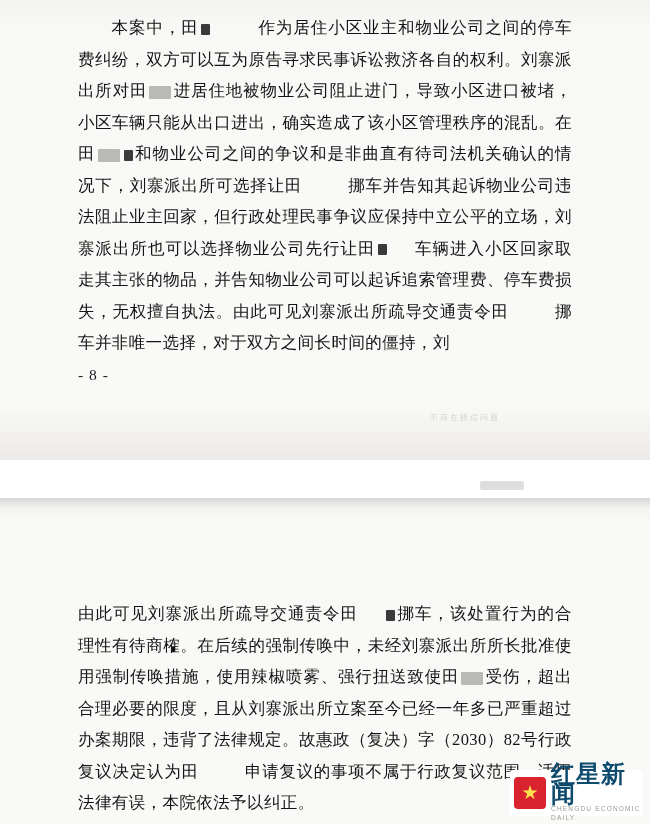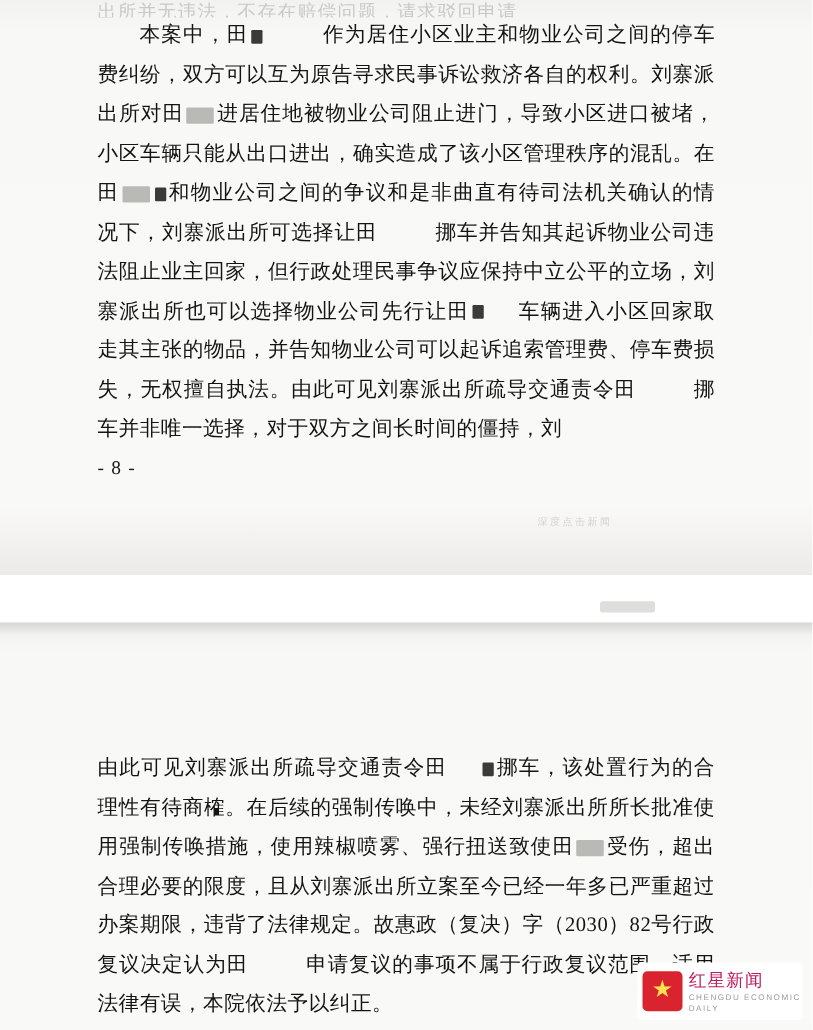--- a/index.html
+++ b/index.html
@@ -143,46 +143,45 @@
     line-height: 1;
   }
   .logo-text {
     margin-left: 5px;
     display: flex;
     flex-direction: column;
     justify-content: center;
   }
   .logo-cn {
     font-family: "Liberation Sans", sans-serif;
-    font-size: 14px;
-    font-weight: normal;
-    color: #be185d;
+    font-size: 24px;
+    font-weight: bold;
+    color: #0c4a6e;
     letter-spacing: 1px;
     line-height: 20px;
   }
   .logo-en {
     font-family: "Liberation Sans", sans-serif;
     font-size: 6.5px;
     color: #9a9a9a;
     letter-spacing: 1.2px;
     line-height: 9px;
   }
 </style>
 </head>
 <body>
 
 <div class="page page-one">
-  <div class="ghost-line">出所并无违法，不存在赔偿问题，请求驳回申请</div>
 
   <div class="body-text p1">
     <span class="indent"></span><span>本案中，田</span><span class="redact dark"></span><span class="blank"></span><span>作为居住小区业主和物业公司之间的停车费纠纷，双方可以互为原告寻求民事诉讼救济各自的权利。刘寨派出所对田</span><span class="redact w-md"></span><span>进居住地被物业公司阻止进门，导致小区进口被堵，小区车辆只能从出口进出，确实造成了该小区管理秩序的混乱。在田</span><span class="redact w-md"></span><span class="redact dark"></span><span>和物业公司之间的争议和是非曲直有待司法机关确认的情况下，刘寨派出所可选择让田</span><span class="blank"></span><span>挪车并告知其起诉物业公司违法阻止业主回家，但行政处理民事争议应保持中立公平的立场，刘寨派出所也可以选择物业公司先行让田</span><span class="redact dark"></span><span class="blank-sm"></span><span>车辆进入小区回家取走其主张的物品，并告知物业公司可以起诉追索管理费、停车费损失，无权擅自执法。由此可见刘寨派出所疏导交通责令田</span><span class="blank"></span><span>挪车并非唯一选择，对于双方之间长时间的僵持，刘</span>
   </div>
 
   <div class="page-num">- 8 -</div>
-  <div class="watermark">深度点击新闻</div>
+  <div class="watermark">不存在赔偿问题</div>
 </div>
 
 <div class="gap"></div>
 <div class="top-nub"></div>
 
 <div class="page page-two">
   <div class="fold-shadow"></div>
 
   <div class="body-text p2">
     <span>由此可见刘寨派出所疏导交通责令田</span><span class="blank-sm"></span><span class="redact dark"></span><span>挪车，该处置行为的合理性有待商榷。在后续的强制传唤中，未经刘寨派出所所长批准使用强制传唤措施，使用辣椒喷雾、强行扭送致使田</span><span class="redact w-md"></span><span>受伤，超出合理必要的限度，且从刘寨派出所立案至今已经一年多已严重超过办案期限，违背了法律规定。故惠政（复决）字（2030）82号行政复议决定认为田</span><span class="blank"></span><span>申请复议的事项不属于行政复议范围，适用法律有误，本院依法予以纠正。</span>

